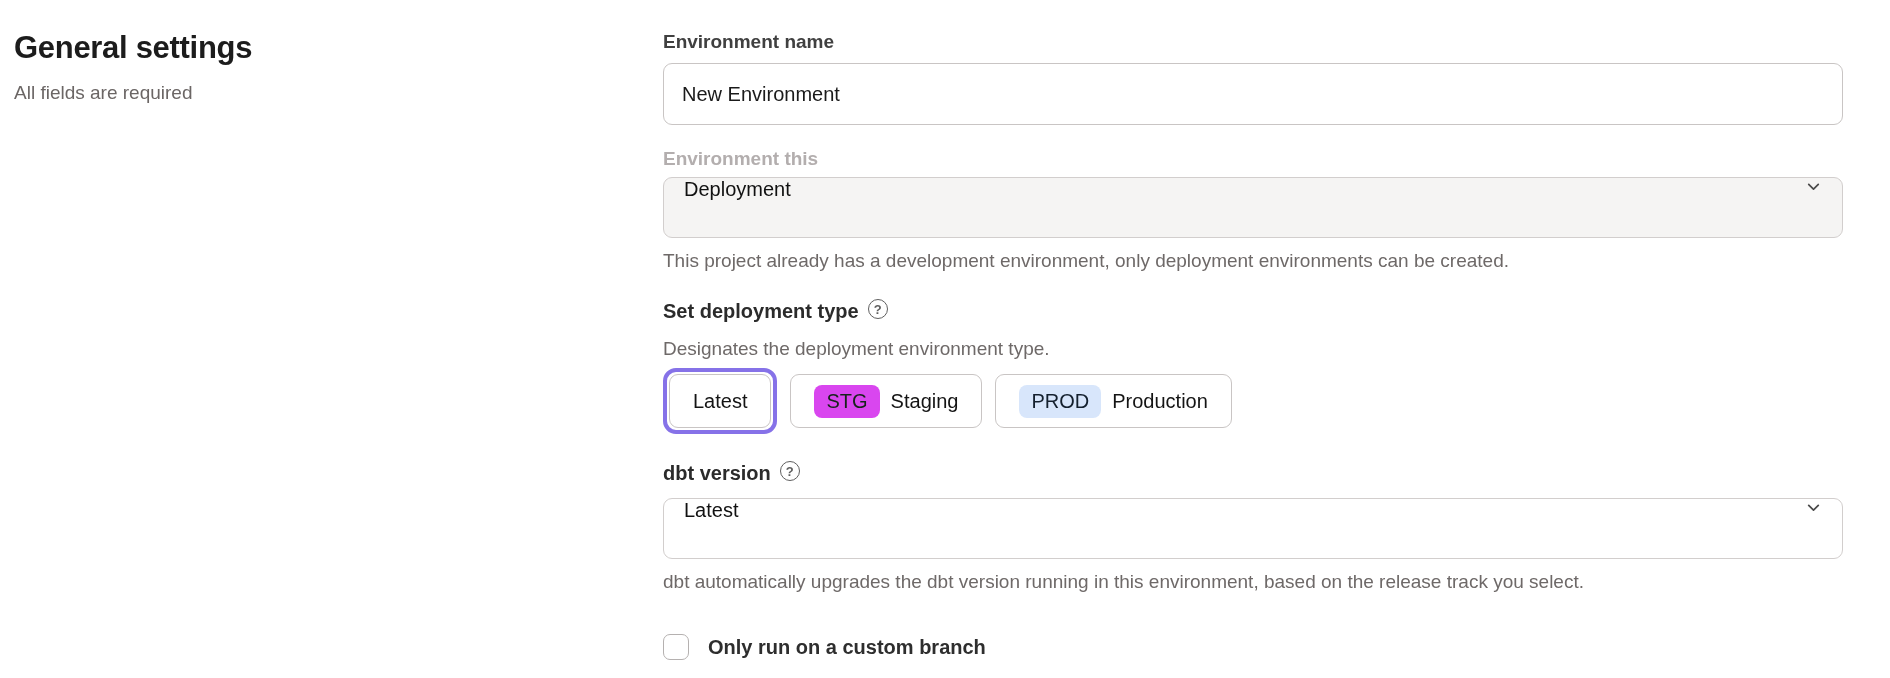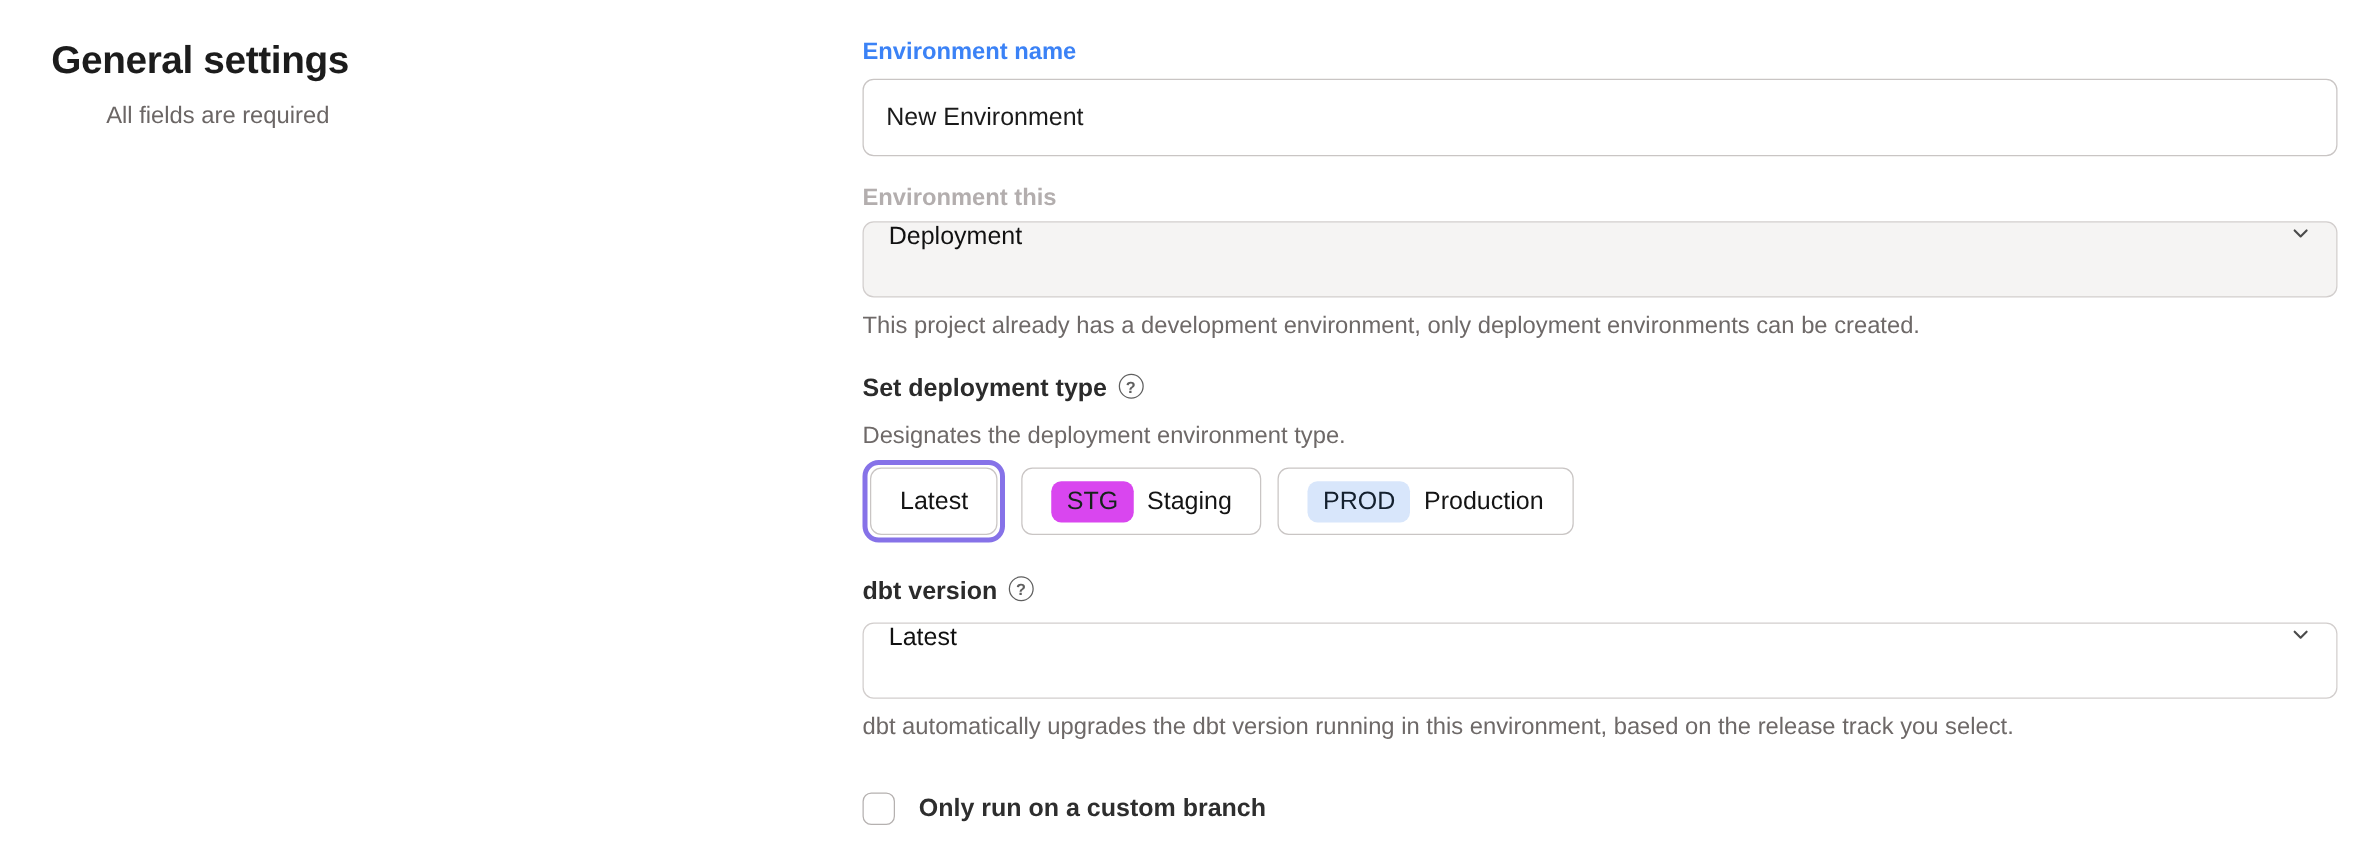--- a/index.html
+++ b/index.html
@@ -2,31 +2,31 @@
 <html><head>
 <meta charset="utf-8">
 <style>
   * { margin: 0; padding: 0; box-sizing: border-box; }
   html, body { background: #ffffff; }
   body {
     width: 1890px; height: 678px; overflow: hidden;
     font-family: "Liberation Sans", "DejaVu Sans", sans-serif;
     color: #1f1f1f;
   }
-  .page { display: flex; width: 1890px; height: 678px; padding-left: 41px; }
+  .page { display: flex; width: 1890px; height: 678px; padding-left: 14px; }
 
   
   .left-col { flex: 0 0 649px; padding-top: 30px; }
   .page-title { font-size: 31px; font-weight: 700; color: #1c1c1c; letter-spacing: -0.3px; }
-  .page-subtitle { margin-top: 16px; font-size: 19px; color: #6b6665; margin-left: 44px; }
+  .page-subtitle { margin-top: 16px; font-size: 19px; color: #6b6665; }
 
   
   .form-col { width: 1180px; padding-top: 30px; }
 
-  .field-label { font-size: 19px; font-weight: 600; color: #3b82f6; line-height: 24px; }
+  .field-label { font-size: 19px; font-weight: 600; color: #404040; line-height: 24px; }
   .field-label.disabled { color: #b3aeae; }
 
   .text-input {
     width: 100%; height: 62px; margin-top: 9px;
     border: 1px solid #c9c5c4; border-radius: 9px;
     font-family: inherit; font-size: 20px; color: #1a1a1a;
     padding: 0 18px; background: #ffffff; outline: none;
   }
 
   .select {

